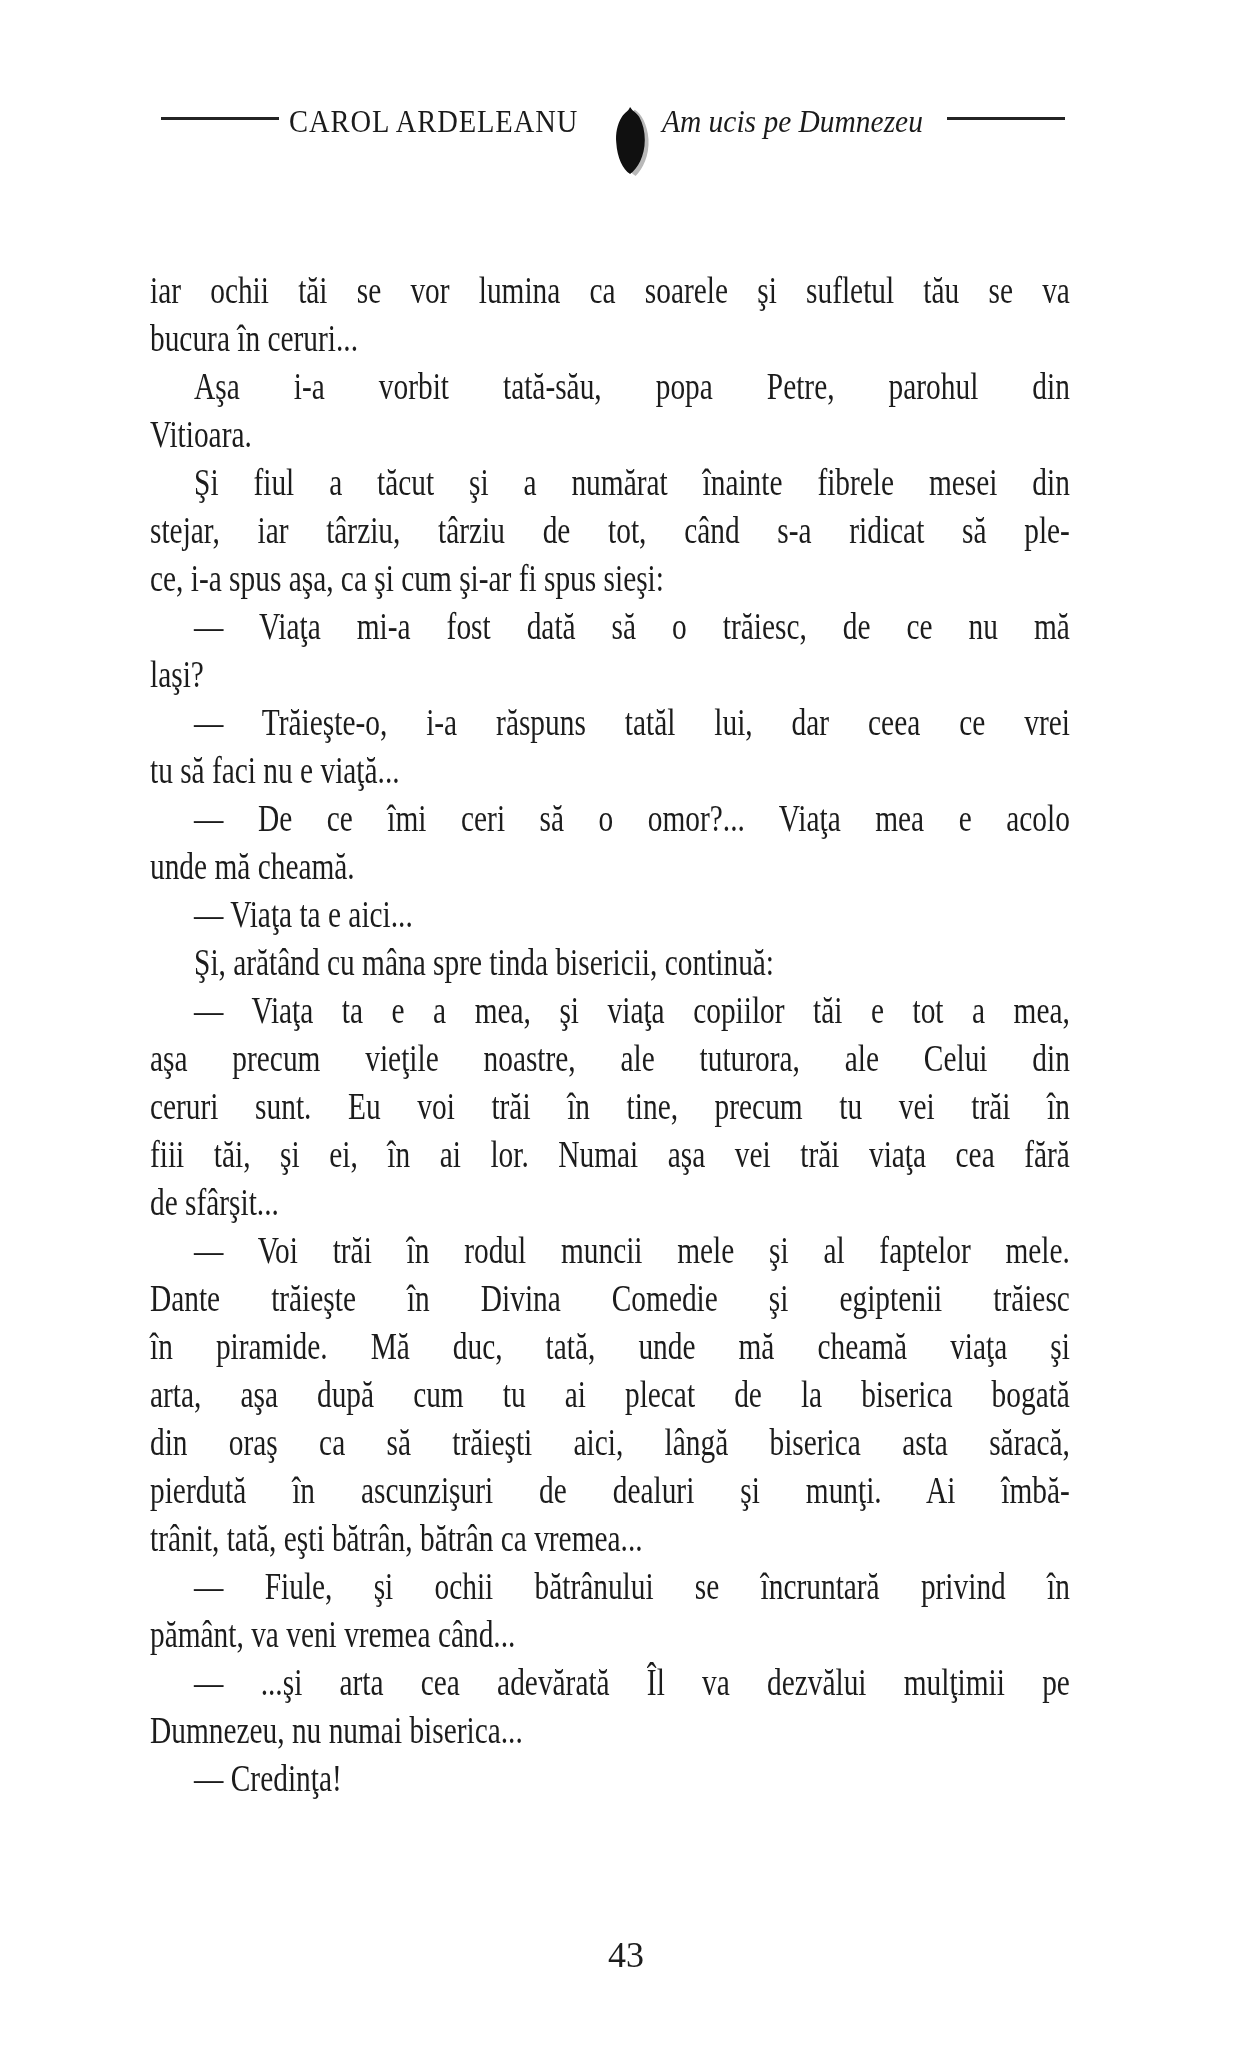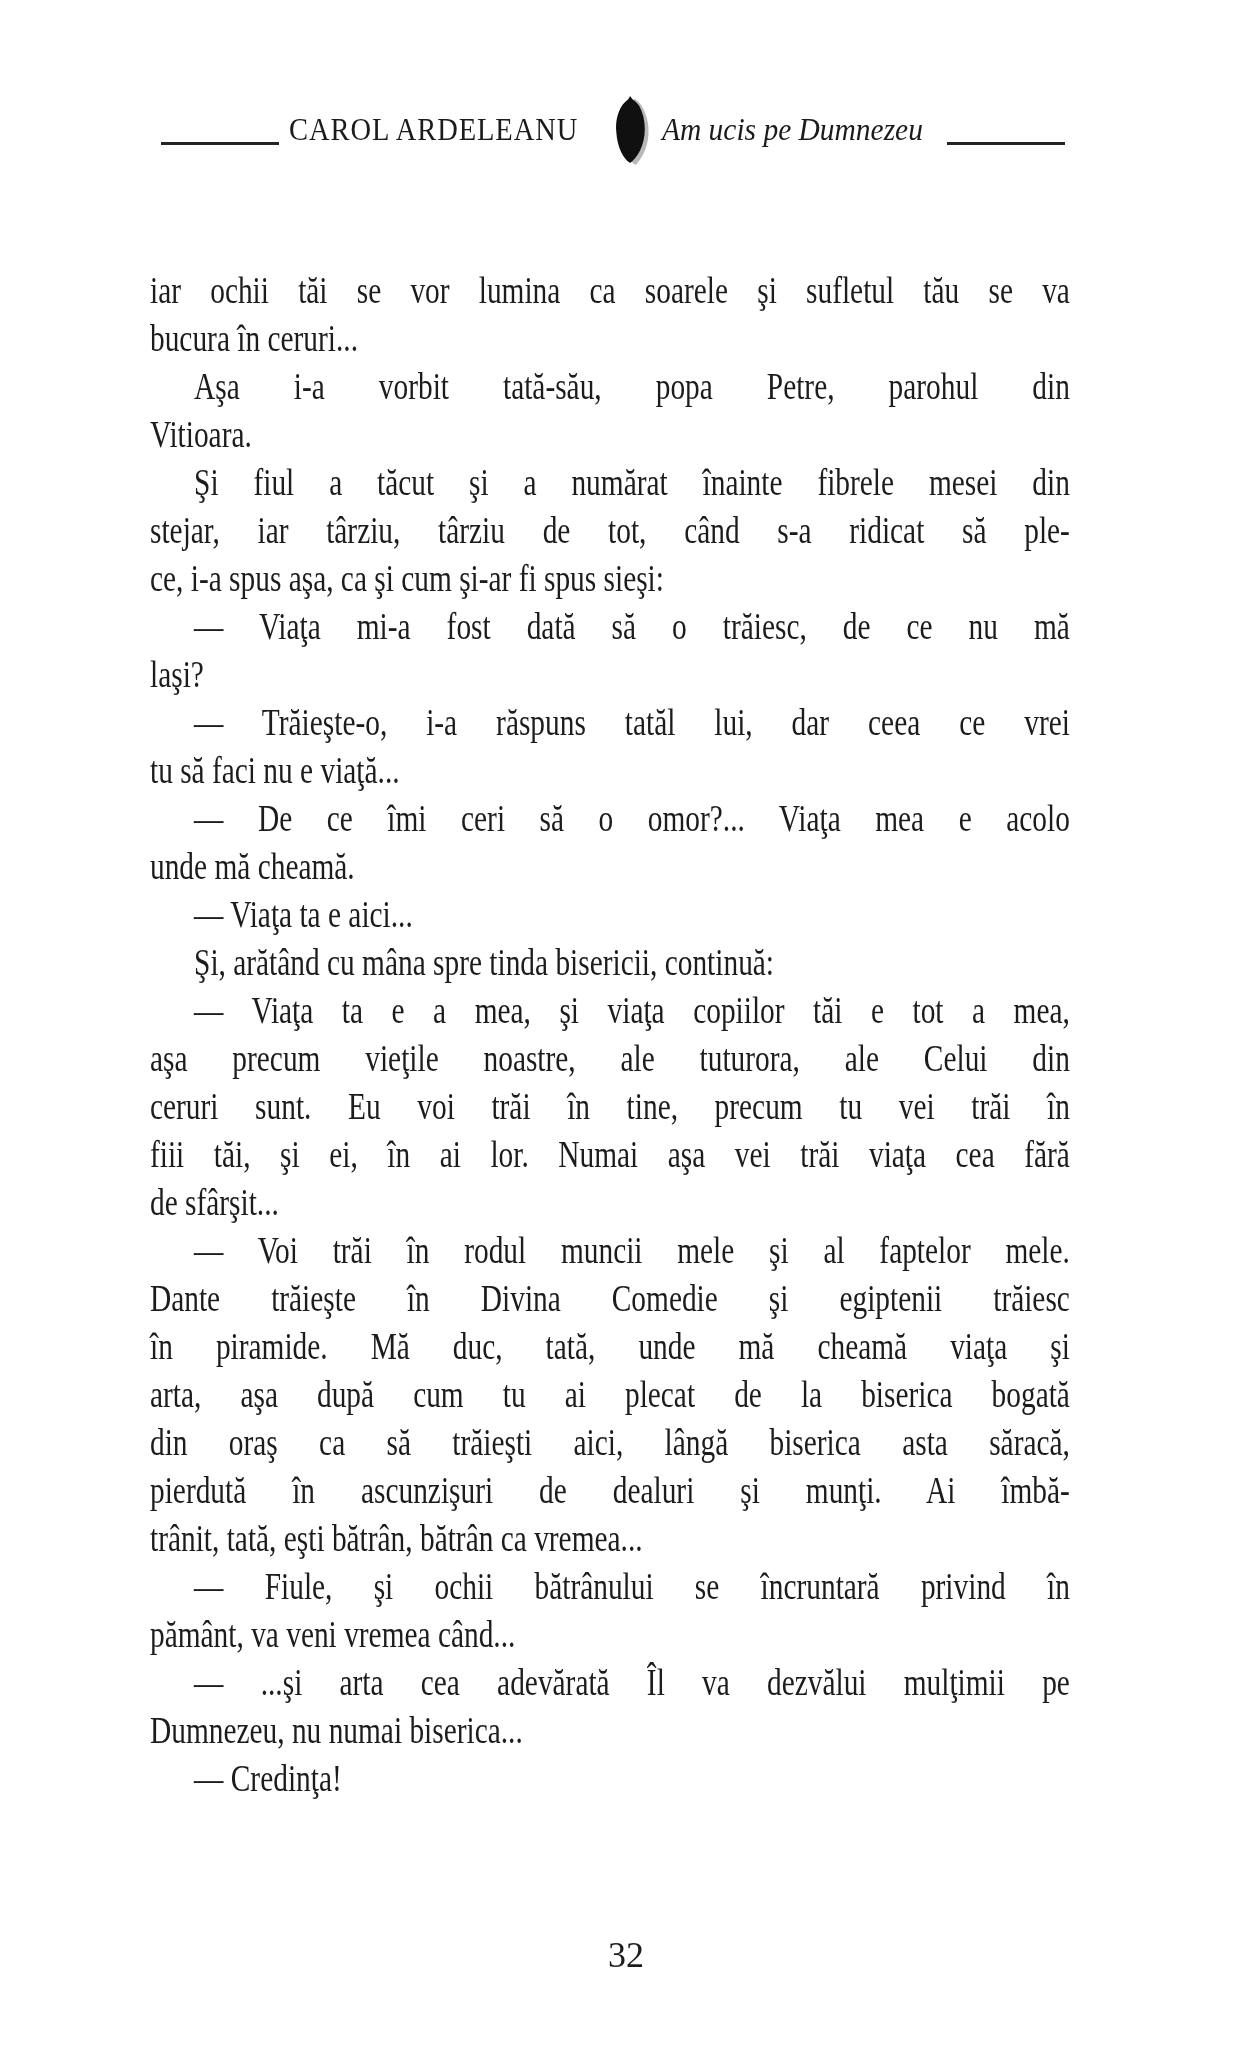--- a/index.html
+++ b/index.html
@@ -12,25 +12,24 @@
     height: 2048px;
     overflow: hidden;
     font-family: "Liberation Serif", "DejaVu Serif", serif;
     color: #1c1c1c;
   }
 
   
   .page-header {
     position: absolute;
     left: 156px;
-    top: 92px;
+    top: 104px;
     width: 914px;
     height: 76px;
     display: flex;
-    align-items: center;
     justify-content: center;
   }
   .header-rule {
     flex: 1 1 auto;
     height: 3px;
     background: #242424;
     position: relative;
     top: 13px;
     max-width: 118px;
     min-width: 90px;
@@ -132,13 +131,13 @@
     <div class="line">din oraş ca să trăieşti aici, lângă biserica asta săracă,</div>
     <div class="line">pierdută în ascunzişuri de dealuri şi munţi. Ai îmbă-</div>
     <div class="line last">trânit, tată, eşti bătrân, bătrân ca vremea...</div>
     <div class="line indent">— Fiule, şi ochii bătrânului se încruntară privind în</div>
     <div class="line last">pământ, va veni vremea când...</div>
     <div class="line indent">— ...şi arta cea adevărată Îl va dezvălui mulţimii pe</div>
     <div class="line last">Dumnezeu, nu numai biserica...</div>
     <div class="line last indent">— Credinţa!</div>
   </div>
 
-<div class="page-number">32</div>
+<div class="page-number">43</div>
 
 </body></html>

